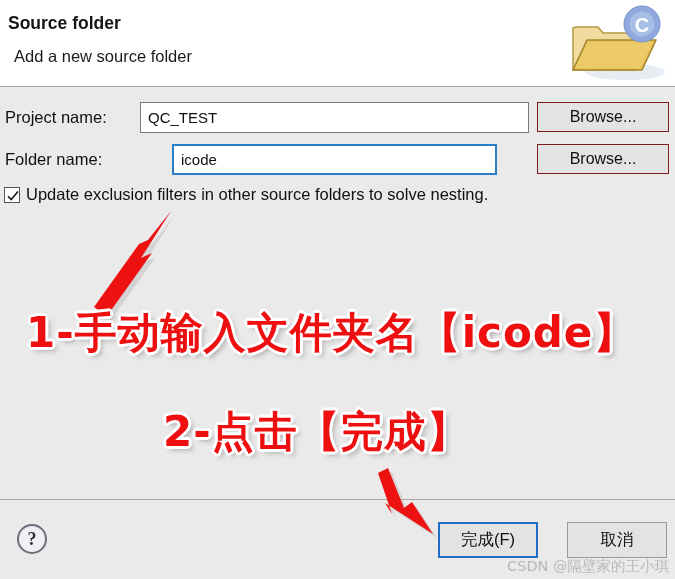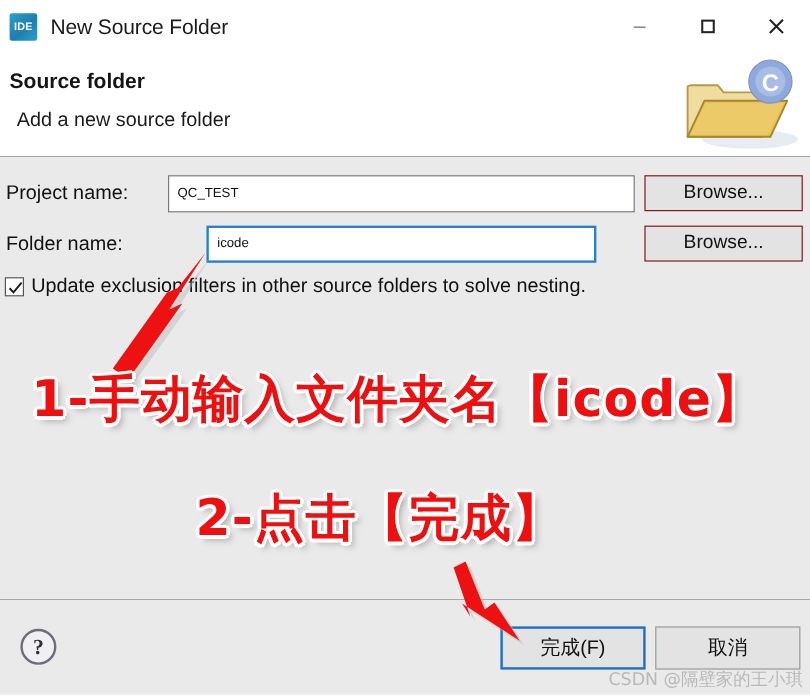--- a/index.html
+++ b/index.html
@@ -144,21 +144,21 @@
   }
   .textfield {
     flex: 1 1 auto;
     height: 31px;
     box-sizing: border-box;
     background: #ffffff;
     border: 1px solid #7a7a7a;
     display: flex;
     align-items: center;
     padding-left: 7px;
-    font-size: 11px;
+    font-size: 15px;
     color: #101010;
     font-family: "Liberation Sans", sans-serif;
     margin-right: 8px;
   }
   .textfield.focused {
     border: 2px solid #2a7fc9;
   }
   .browse-btn {
     flex: 0 0 132px;
     height: 30px;
@@ -225,21 +225,21 @@
     justify-content: center;
     font-size: 18px;
     font-weight: bold;
     color: #30303c;
     font-family: "Liberation Serif", serif;
     box-sizing: border-box;
   }
   .footer-btn {
     position: absolute;
     top: 22px;
-    width: 121px;
+    width: 100px;
     height: 36px;
     box-sizing: border-box;
     background: #e3e3e3;
     border: 1px solid #9a9a9a;
     font-size: 16.5px;
     color: #101010;
     font-family: "Liberation Sans", "DejaVu Sans", sans-serif;
     display: flex;
     align-items: center;
     justify-content: center;
@@ -288,44 +288,20 @@
     color: #b9b9b9;
     font-family: "DejaVu Sans", "Liberation Sans", sans-serif;
     white-space: nowrap;
   }
 </style>
 </head>
 <body>
 
 <div id="dialog">
 
-  <div class="titlebar">
-    <div class="app-icon">
-      <span>IDE</span>
-    </div>
-    <div class="title-text">New Source Folder</div>
-
-    <div class="wincontrols">
-      <button class="winbtn">
-        <svg width="16" height="16" viewBox="0 0 16 16">
-          <rect x="3" y="8" width="10" height="1.4" fill="#8e8e8e"></rect>
-        </svg>
-      </button>
-      <button class="winbtn">
-        <svg width="16" height="16" viewBox="0 0 16 16">
-          <rect x="3.2" y="3.2" width="9.6" height="9.6" fill="none" stroke="#222" stroke-width="1.7"></rect>
-        </svg>
-      </button>
-      <button class="winbtn">
-        <svg width="18" height="18" viewBox="0 0 18 18">
-          <path d="M3.5 3.5 L14.5 14.5 M14.5 3.5 L3.5 14.5" stroke="#222" stroke-width="1.7" fill="none"></path>
-        </svg>
-      </button>
-    </div>
-  </div>
 
   <div class="header">
     <div class="header-title">Source folder</div>
     <div class="header-sub">Add a new source folder</div>
 
     <svg class="header-graphic" viewBox="0 0 104 82">
 
       <ellipse cx="62" cy="70" rx="40" ry="8" fill="#dfe5ef" opacity="0.75"></ellipse>
 
       <path d="M10 26 L10 68 L72 68 L72 31 L40 31 L35 25 L13 25 Z" fill="#f0dc9e" stroke="#b79a46" stroke-width="1.6" stroke-linejoin="round"></path>

